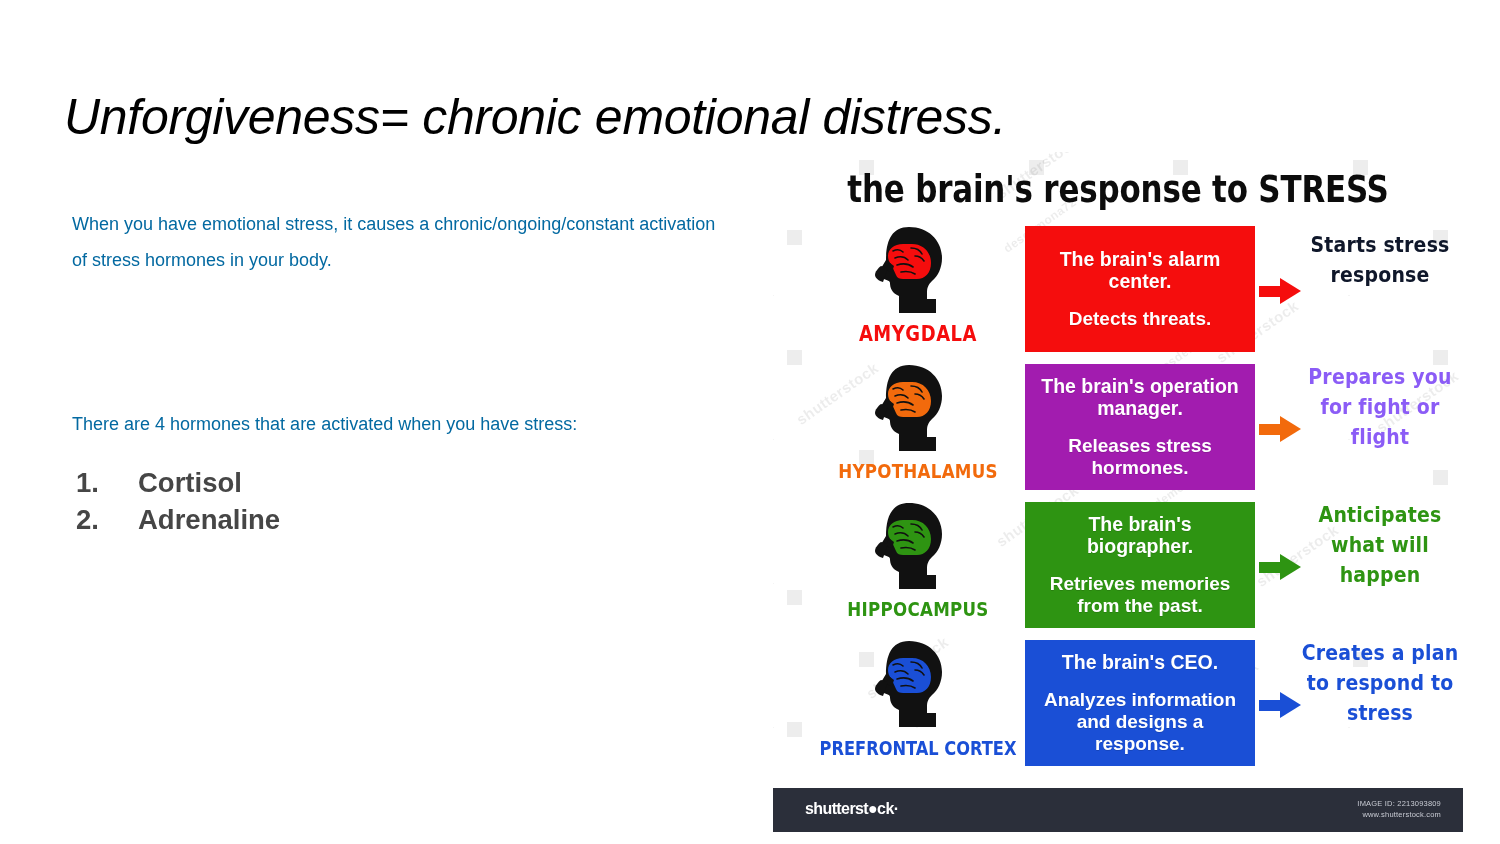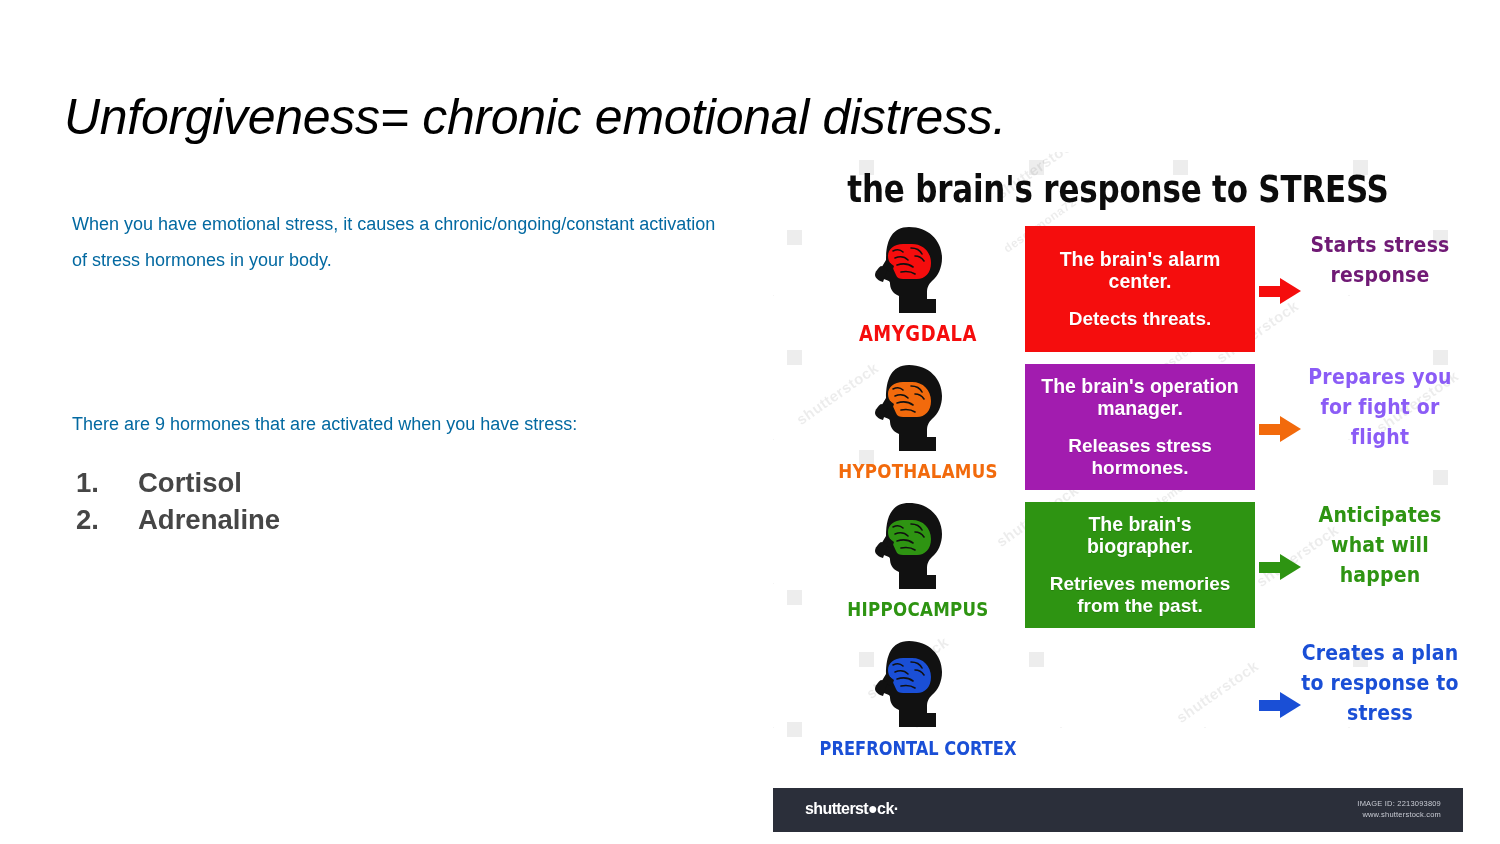--- a/index.html
+++ b/index.html
@@ -288,21 +288,21 @@
 </style>
 </head>
 <body>
 
 <div class="slide">
 
   <div class="slide-title">Unforgiveness= chronic emotional distress.</div>
 
   <div class="body-col">
     <p class="para">When you have emotional stress, it causes a chronic/ongoing/constant activation of stress hormones in your body.</p>
-    <p class="para para-2">There are 9 hormones that are activated when you have stress:</p>
+    <p class="para para-2">There are 4 hormones that are activated when you have stress:</p>
     <ol class="num-list">
       <li>
         <span class="marker">1.</span>
         <span>Cortisol</span>
       </li>
       <li>
         <span class="marker">2.</span>
         <span>Adrenaline</span>
       </li>
     </ol>
@@ -356,21 +356,21 @@
         <div class="organ-label" style="color:#F50D0D">AMYGDALA</div>
       </div>
       <div class="desc-box" style="background:#F50D0D">
         <div class="desc-a">The brain's alarm center.</div>
         <div class="desc-b">Detects threats.</div>
       </div>
       <div class="arrow" style="color:#F50D0D">
         <div class="tail" style="background:#F50D0D"></div>
         <div class="headtri"></div>
       </div>
-      <div class="outcome" style="color:#701a75">Starts stress response</div>
+      <div class="outcome" style="color:#0f172a">Starts stress response</div>
     </div>
 
     <div class="row row-2">
       <div class="head-cell">
         <svg class="head-icon" viewBox="0 0 100 100">
           <path fill="#111111" d="M50 3c20 0 33 14 33 31 0 10-4 18-10 23-4 4-5 7-5 12v6h9v14H40V72c-7-3-9-8-9-13 0-3-5-3-8-5-3-2-4-5-2-8l6-10c0-18 5-33 23-33z"></path>
           <path fill="#111111" d="M22 42c-3 2-6 6-6 9 0 3 4 6 8 7l5-14z"></path>
           <g fill="#F26A0C">
             <path d="M44 20c-9 0-15 5-15 12 0 3 1 6 3 8l5 11c1 3 4 4 7 4h14c8 0 14-6 14-16 0-11-8-19-19-19z"></path>
           </g>
@@ -426,25 +426,29 @@
           <g fill="#1A4FD6">
             <path d="M44 20c-9 0-15 5-15 12 0 3 1 6 3 8l5 11c1 3 4 4 7 4h14c8 0 14-6 14-16 0-11-8-19-19-19z"></path>
           </g>
           <g stroke="#111111" stroke-width="1.6" fill="none" stroke-linecap="round">
             <path d="M34 27c4-2 8-1 10 1M36 34c5-2 10-1 13 2M38 41c6-2 12-1 16 2M42 48c6-1 11 0 14 2M52 24c5 0 9 2 11 6M56 32c4 0 7 2 9 5"></path>
           </g>
           <path fill="#111111" d="M31 39c-2 1-3 3-3 5 0 3 3 4 5 4l2-6z"></path>
         </svg>
         <div class="organ-label wide" style="color:#1A4FD6; font-size:19px; letter-spacing:0;">PREFRONTAL CORTEX</div>
       </div>
+      <div class="desc-box" style="background:#1A4FD6">
+        <div class="desc-a">The brain's CEO.</div>
+        <div class="desc-b">Analyzes information and designs a response.</div>
+      </div>
       <div class="arrow" style="color:#1A4FD6">
         <div class="tail" style="background:#1A4FD6"></div>
         <div class="headtri"></div>
       </div>
-      <div class="outcome pad" style="color:#1A4FD6">Creates a plan to response to stress</div>
+      <div class="outcome pad" style="color:#1A4FD6">Creates a plan to respond to stress</div>
     </div>
 
     <div class="ss-bar">
       <div class="ss-logo">shutterst●ck·</div>
       <div class="ss-meta">
         <div>IMAGE ID: 2213093809</div>
         <div>www.shutterstock.com</div>
       </div>
     </div>
 

